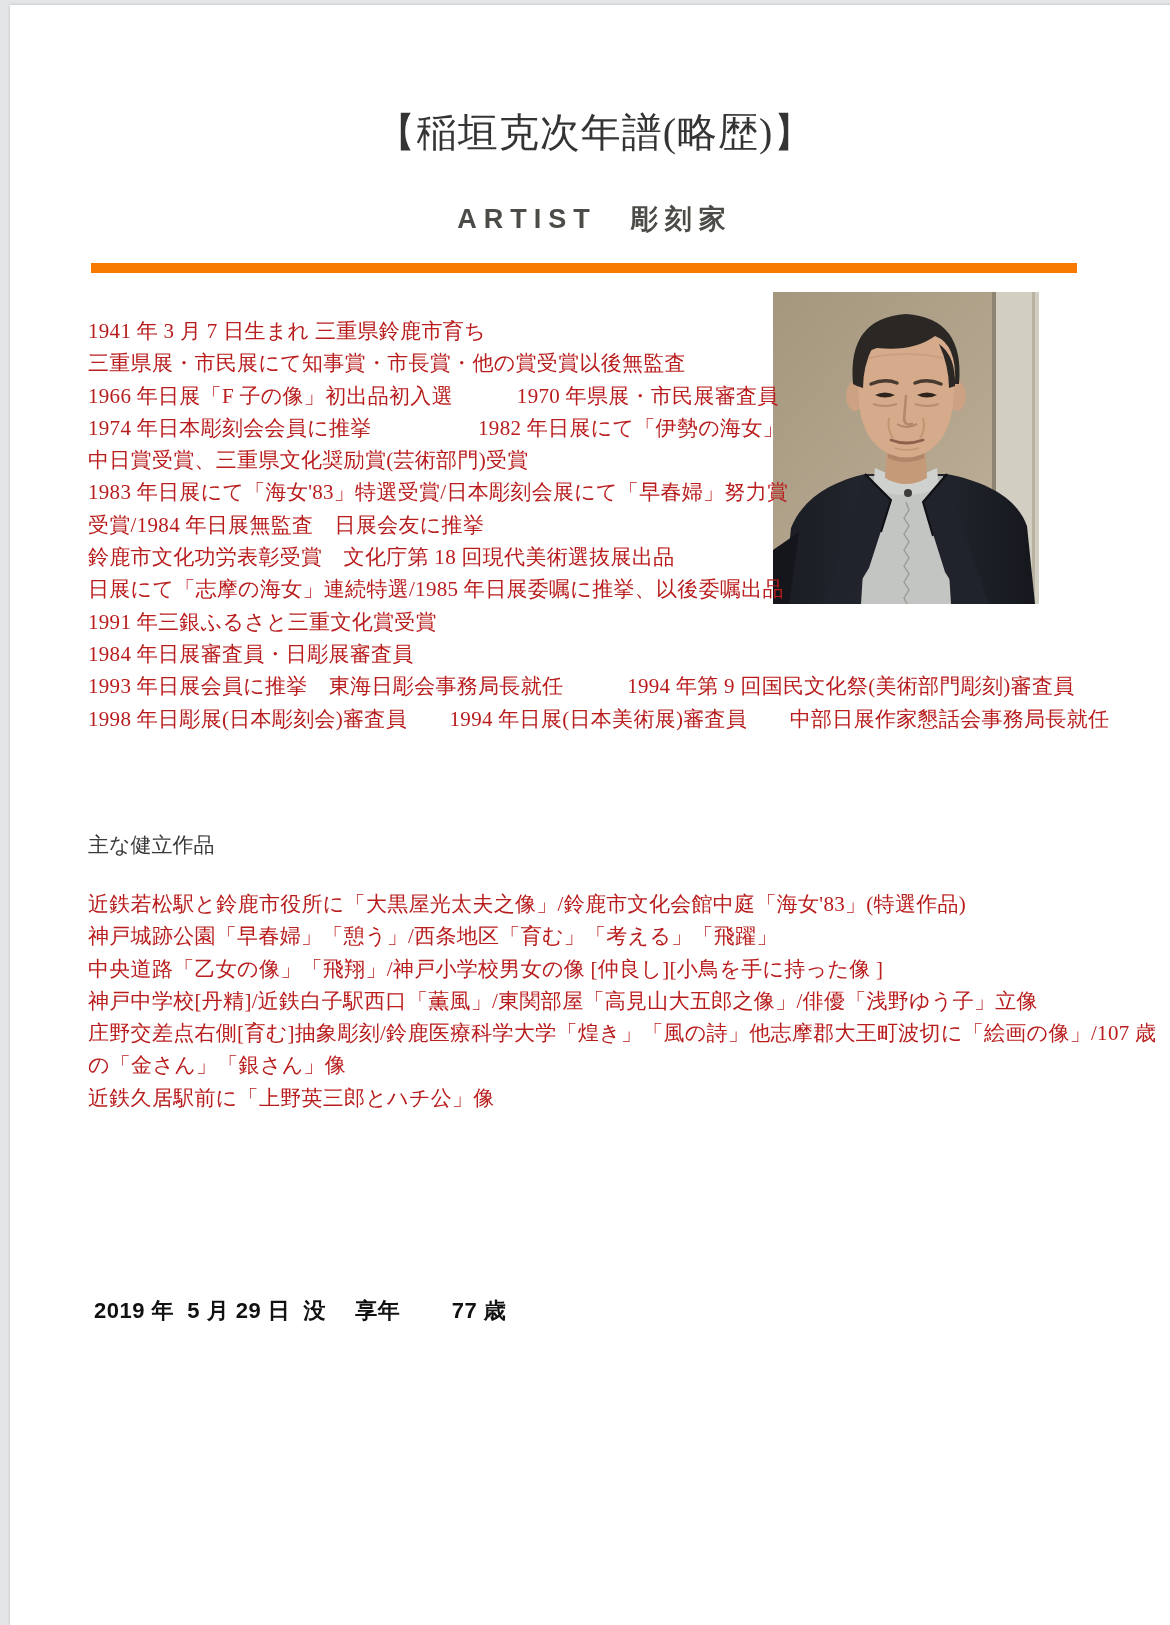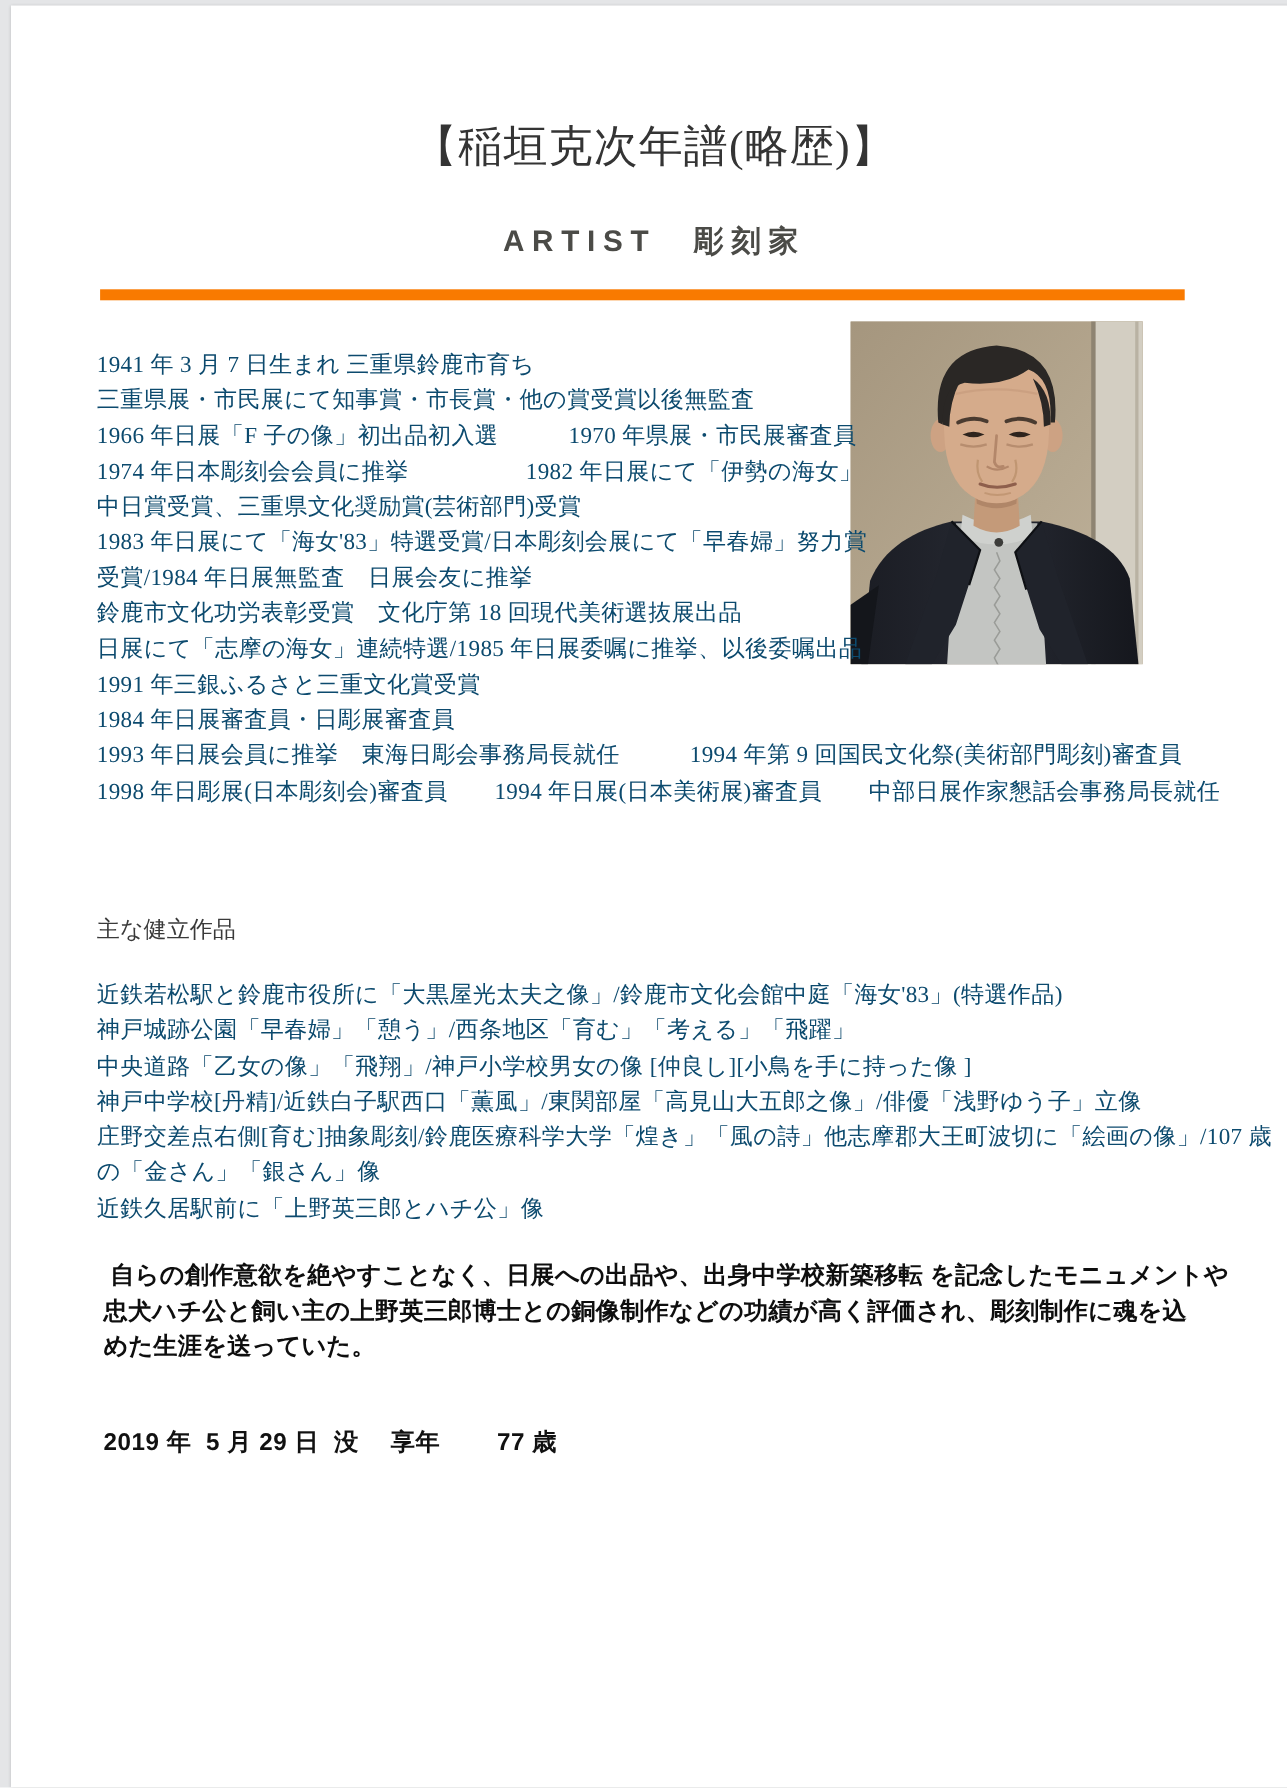--- a/index.html
+++ b/index.html
@@ -34,21 +34,21 @@
     overflow:hidden;
   }
   .text-block{position:absolute;left:78px;}
   .bio-block{top:310px;}
   .works-heading{
     position:absolute;left:78px;top:826px;
     font-size:21px;color:#3a3a3a;white-space:pre;
   }
   .works-block{top:883px;}
   .line{
-    font-size:21px;line-height:32.3px;color:#0c4a6e;
+    font-size:21px;line-height:32.3px;color:#b91c1c;
     white-space:pre;letter-spacing:0.3px;
   }
   .summary-block{
     top:1138px;left:84px;width:960px;
     font-family:"Liberation Sans","DejaVu Sans",sans-serif;
   }
   .summary-block .line{
     font-size:22px;line-height:32.5px;color:#0e0e0e;
     font-weight:700;letter-spacing:0.2px;
   }
@@ -164,21 +164,16 @@
   <div class="text-block works-block">
       <div class="line">近鉄若松駅と鈴鹿市役所に「大黒屋光太夫之像」/鈴鹿市文化会館中庭「海女'83」(特選作品)</div>
       <div class="line">神戸城跡公園「早春婦」「憩う」/西条地区「育む」「考える」「飛躍」</div>
       <div class="line">中央道路「乙女の像」「飛翔」/神戸小学校男女の像 [仲良し][小鳥を手に持った像 ]</div>
       <div class="line">神戸中学校[丹精]/近鉄白子駅西口「薫風」/東関部屋「高見山大五郎之像」/俳優「浅野ゆう子」立像</div>
       <div class="line">庄野交差点右側[育む]抽象彫刻/鈴鹿医療科学大学「煌き」「風の詩」他志摩郡大王町波切に「絵画の像」/107 歳</div>
       <div class="line">の「金さん」「銀さん」像</div>
       <div class="line">近鉄久居駅前に「上野英三郎とハチ公」像</div>
     </div>
 
-  <div class="text-block summary-block">
-      <div class="line"> 自らの創作意欲を絶やすことなく、日展への出品や、出身中学校新築移転 を記念したモニュメントや</div>
-      <div class="line">忠犬ハチ公と飼い主の上野英三郎博士との銅像制作などの功績が高く評価され、彫刻制作に魂を込</div>
-      <div class="line">めた生涯を送っていた。</div>
-    </div>
 
   <div class="obituary">2019 年  5 月 29 日  没　 享年　　 77 歳</div>
 
 </div>
 
 </body></html>

